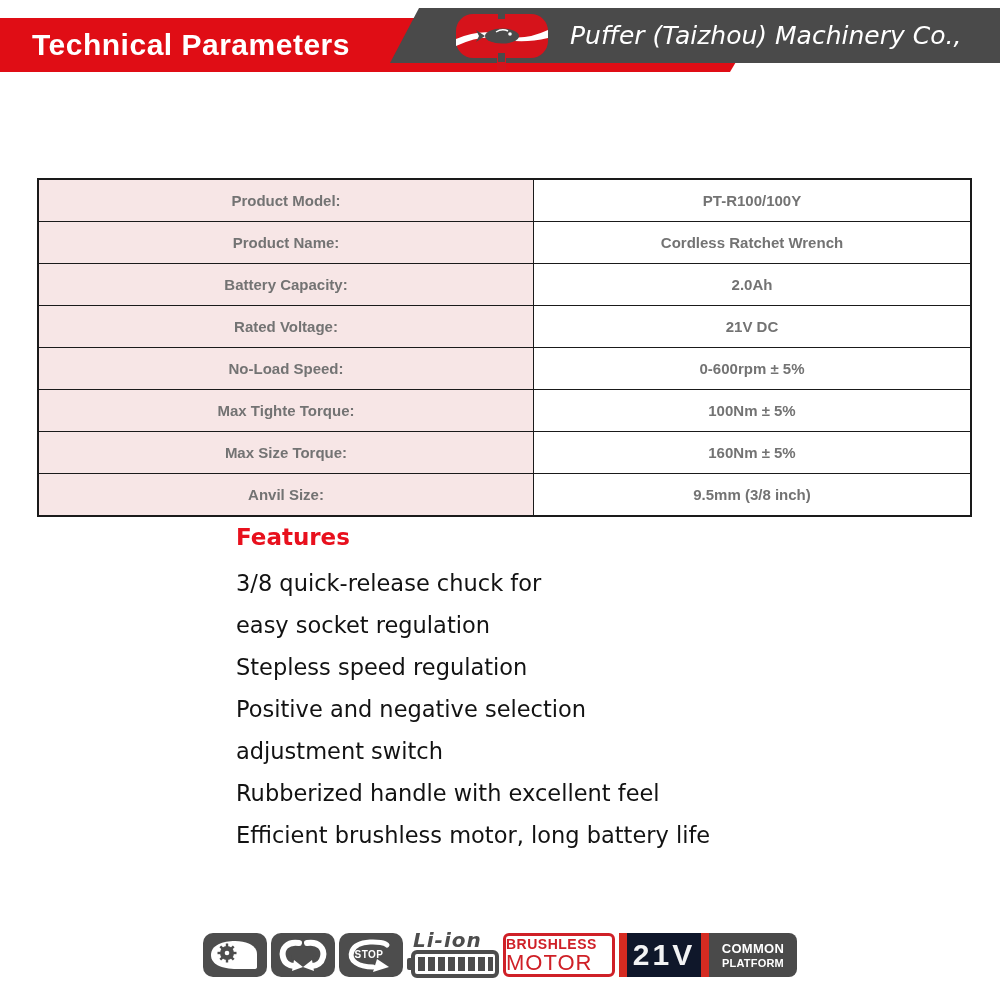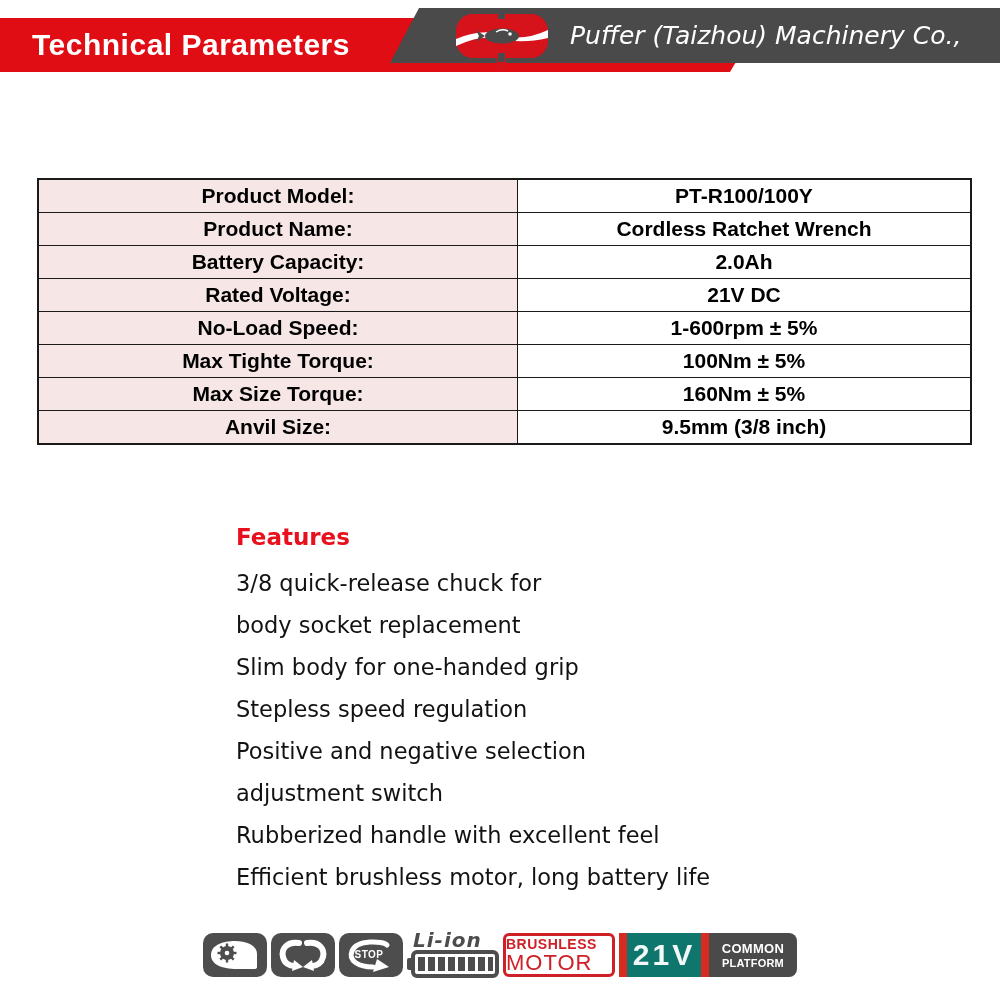--- a/index.html
+++ b/index.html
@@ -17,21 +17,21 @@
   .company-name{position:absolute;z-index:3;left:570px;top:8px;height:55px;line-height:55px;
                 color:#ffffff;font-size:25px;font-style:italic;font-weight:500;
                 font-family:"DejaVu Sans",sans-serif;}
   .logo{position:absolute;z-index:3;left:452px;top:8px;}
 
   
   table.spec{position:absolute;top:178px;left:37px;width:935px;border-collapse:collapse;
              table-layout:fixed;border:2px solid #1a1a1a;}
   table.spec tr{height:33px;}
   table.spec td{border:1px solid #1a1a1a;text-align:center;vertical-align:middle;
-                font-size:21px;font-weight:bold;color:#000000;padding:4px;}
+                font-size:15px;font-weight:bold;color:#737373;padding:12px;}
   td.spec-label{width:470px;background:#f7e6e6;}
   td.spec-value{background:#ffffff;}
 
   
   .features{position:absolute;left:236px;top:524px;width:600px;
             font-family:"DejaVu Sans",sans-serif;}
   .features-heading{color:#e8101d;font-size:23px;font-weight:bold;margin:0 0 12px 0;}
   .feature-line{font-size:22.5px;color:#121212;line-height:42px;white-space:nowrap;}
 
   
@@ -43,21 +43,21 @@
   .liion-text{position:absolute;top:-3px;left:6px;color:#4d4d4d;font-weight:800;
               font-style:italic;font-size:20px;white-space:nowrap;
               font-family:"DejaVu Sans",sans-serif;letter-spacing:1px;}
   .battery-svg{position:absolute;bottom:0;left:0;}
   .badge-brushless{position:relative;z-index:2;width:106px;height:38px;background:#ffffff;
                    border:3px solid #cf2027;border-radius:6px;display:flex;flex-direction:column;
                    align-items:flex-start;justify-content:center;flex:none;}
   .brushless-1{color:#cf2027;font-weight:bold;font-size:14px;line-height:15px;letter-spacing:.5px;}
   .brushless-2{color:#cf2027;font-weight:normal;font-size:22px;line-height:21px;letter-spacing:1px;}
   .badge-21v{display:flex;height:44px;flex:none;}
-  .v21-box{width:74px;background:#0f766e;border-left:8px solid #d52b21;border-right:8px solid #d52b21;
+  .v21-box{width:74px;background:#0f172a;border-left:8px solid #d52b21;border-right:8px solid #d52b21;
            display:flex;align-items:center;justify-content:center;
            color:rgba(255,255,255,.95);font-size:30px;font-weight:bold;letter-spacing:3px;}
   .platform-box{width:88px;background:#4a4a4a;border-radius:0 8px 8px 0;display:flex;
                 flex-direction:column;align-items:center;justify-content:center;color:#fff;}
   .platform-1{font-size:13px;font-weight:bold;line-height:15px;letter-spacing:.3px;}
   .platform-2{font-size:11px;font-weight:bold;line-height:14px;letter-spacing:.2px;}
 </style>
 </head>
 <body>
 
@@ -103,42 +103,41 @@
       <tr>
         <td class="spec-label">Battery Capacity:</td>
         <td class="spec-value">2.0Ah</td>
       </tr>
       <tr>
         <td class="spec-label">Rated Voltage:</td>
         <td class="spec-value">21V DC</td>
       </tr>
       <tr>
         <td class="spec-label">No-Load Speed:</td>
-        <td class="spec-value">1-600rpm ± 5%</td>
+        <td class="spec-value">0-600rpm ± 5%</td>
       </tr>
       <tr>
         <td class="spec-label">Max Tighte Torque:</td>
         <td class="spec-value">100Nm ± 5%</td>
       </tr>
       <tr>
         <td class="spec-label">Max Size Torque:</td>
         <td class="spec-value">160Nm ± 5%</td>
       </tr>
       <tr>
         <td class="spec-label">Anvil Size:</td>
         <td class="spec-value">9.5mm (3/8 inch)</td>
       </tr>
     </tbody>
   </table>
 
   <div class="features">
     <div class="features-heading">Features</div>
     <div class="feature-line">3/8 quick-release chuck for</div>
-    <div class="feature-line">body socket replacement</div>
-    <div class="feature-line">Slim body for one-handed grip</div>
+    <div class="feature-line">easy socket regulation</div>
     <div class="feature-line">Stepless speed regulation</div>
     <div class="feature-line">Positive and negative selection</div>
     <div class="feature-line">adjustment switch</div>
     <div class="feature-line">Rubberized handle with excellent feel</div>
     <div class="feature-line">Efficient brushless motor, long battery life</div>
   </div>
 
   <div class="badges">
 
     <div class="badge-dark">

